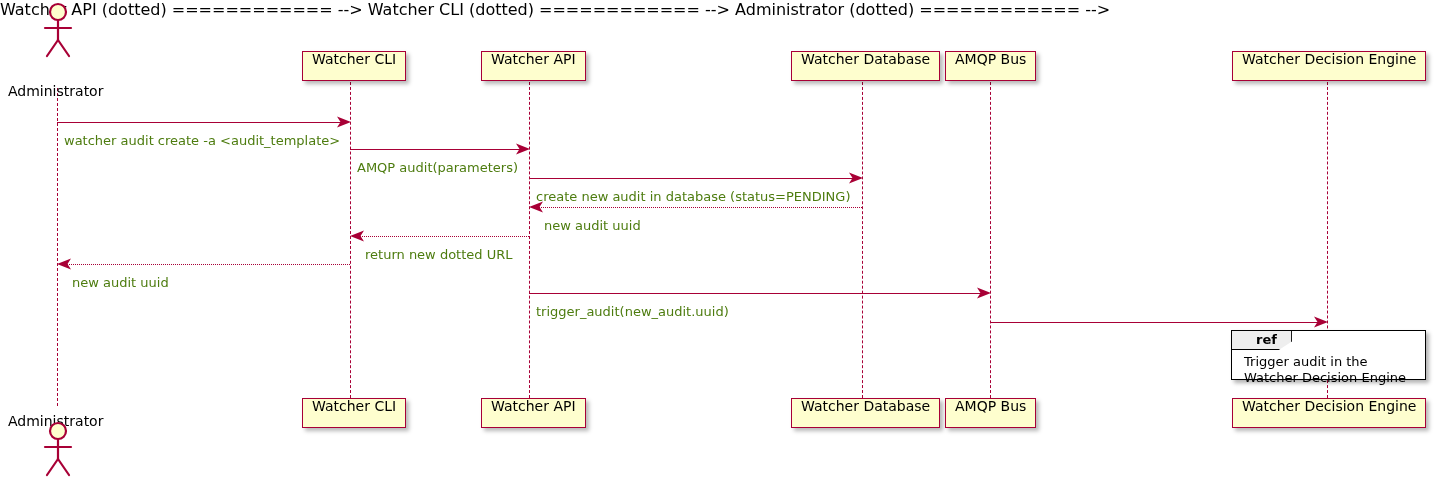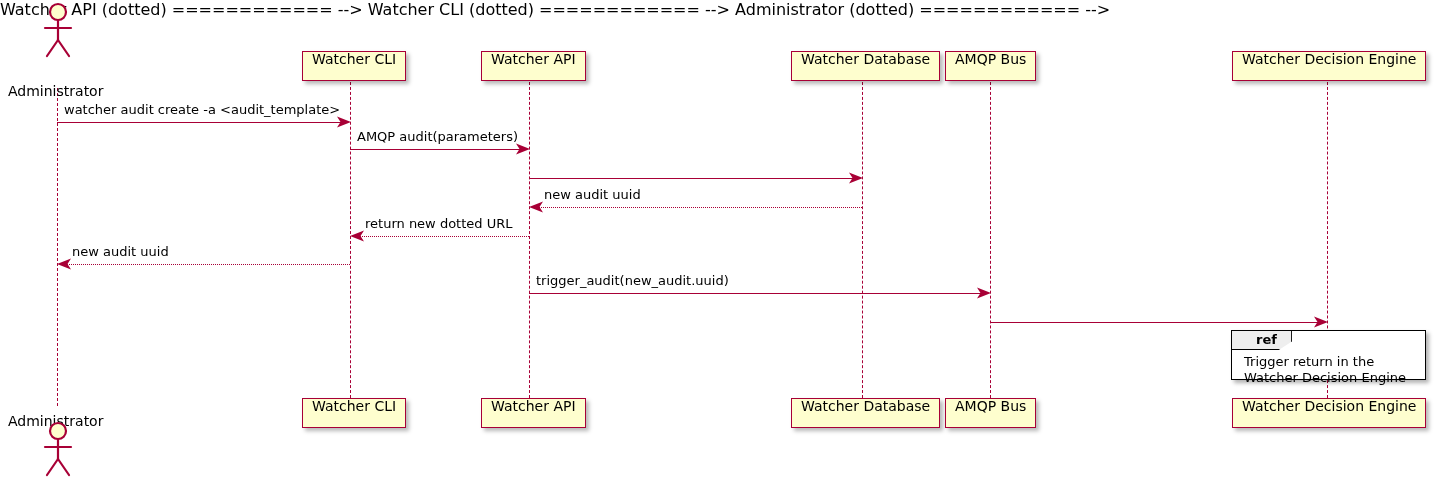--- a/index.html
+++ b/index.html
@@ -48,23 +48,24 @@
     position: absolute;
     height: 0;
     border-top: 1.4px solid #A80036;
   }
   .msg-line.dotted {
     border-top: 1.4px dotted #A80036;
   }
   .msg-label {
     position: absolute;
     font-size: 13px;
-    color: #000000;
+    color: #4d7c0f;
     white-space: nowrap;
     line-height: 1;
+    margin-top: 31px;
   }
   .arrowhead { position: absolute; }
   .refbox {
     position: absolute;
     box-sizing: border-box;
     background: #FFFFFF;
     border: 1.5px solid #000000;
     box-shadow: 3px 3px 4px rgba(0,0,0,0.3);
   }
   .ref-tab {
@@ -141,20 +142,21 @@
   </svg>
 
   
   <div class="msg-label" style="left:357px; top:130px;">AMQP audit(parameters)</div>
   <div class="msg-line" style="left:350px; top:149px; width:172px;"></div>
   <svg class="arrowhead" style="left:516px; top:142px;" width="14" height="14" viewBox="0 0 14 14">
     <polygon points="14,7 0,1.5 3.5,7 0,12.5" fill="#A80036"></polygon>
   </svg>
 
   
+  <div class="msg-label" style="left:536px; top:159px;">create new audit in database (status=PENDING)</div>
   <div class="msg-line" style="left:529px; top:178px; width:326px;"></div>
   <svg class="arrowhead" style="left:849px; top:171px;" width="14" height="14" viewBox="0 0 14 14">
     <polygon points="14,7 0,1.5 3.5,7 0,12.5" fill="#A80036"></polygon>
   </svg>
 
    Watcher API (dotted) ============ --&gt;
   <div class="msg-label" style="left:544px; top:188px;">new audit uuid</div>
   <div class="msg-line dotted" style="left:536px; top:207px; width:326px;"></div>
   <svg class="arrowhead" style="left:529px; top:200px;" width="14" height="14" viewBox="0 0 14 14">
     <polygon points="0,7 14,1.5 10.5,7 14,12.5" fill="#A80036"></polygon>
@@ -184,21 +186,21 @@
   
   <div class="msg-line" style="left:990px; top:322px; width:330px;"></div>
   <svg class="arrowhead" style="left:1314px; top:315px;" width="14" height="14" viewBox="0 0 14 14">
     <polygon points="14,7 0,1.5 3.5,7 0,12.5" fill="#A80036"></polygon>
   </svg>
 
   
   <div class="refbox" style="left:1231px; top:330px; width:195px; height:50px;">
     <div class="ref-tab">ref</div>
     <div class="ref-body">
-      <div>Trigger return in the</div>
+      <div>Trigger audit in the</div>
       <div>Watcher Decision Engine</div>
     </div>
   </div>
 
   
   <div class="pbox" style="left:302px; top:398px;">
     <span>Watcher CLI</span>
   </div>
   <div class="pbox" style="left:481px; top:398px;">
     <span>Watcher API</span>

